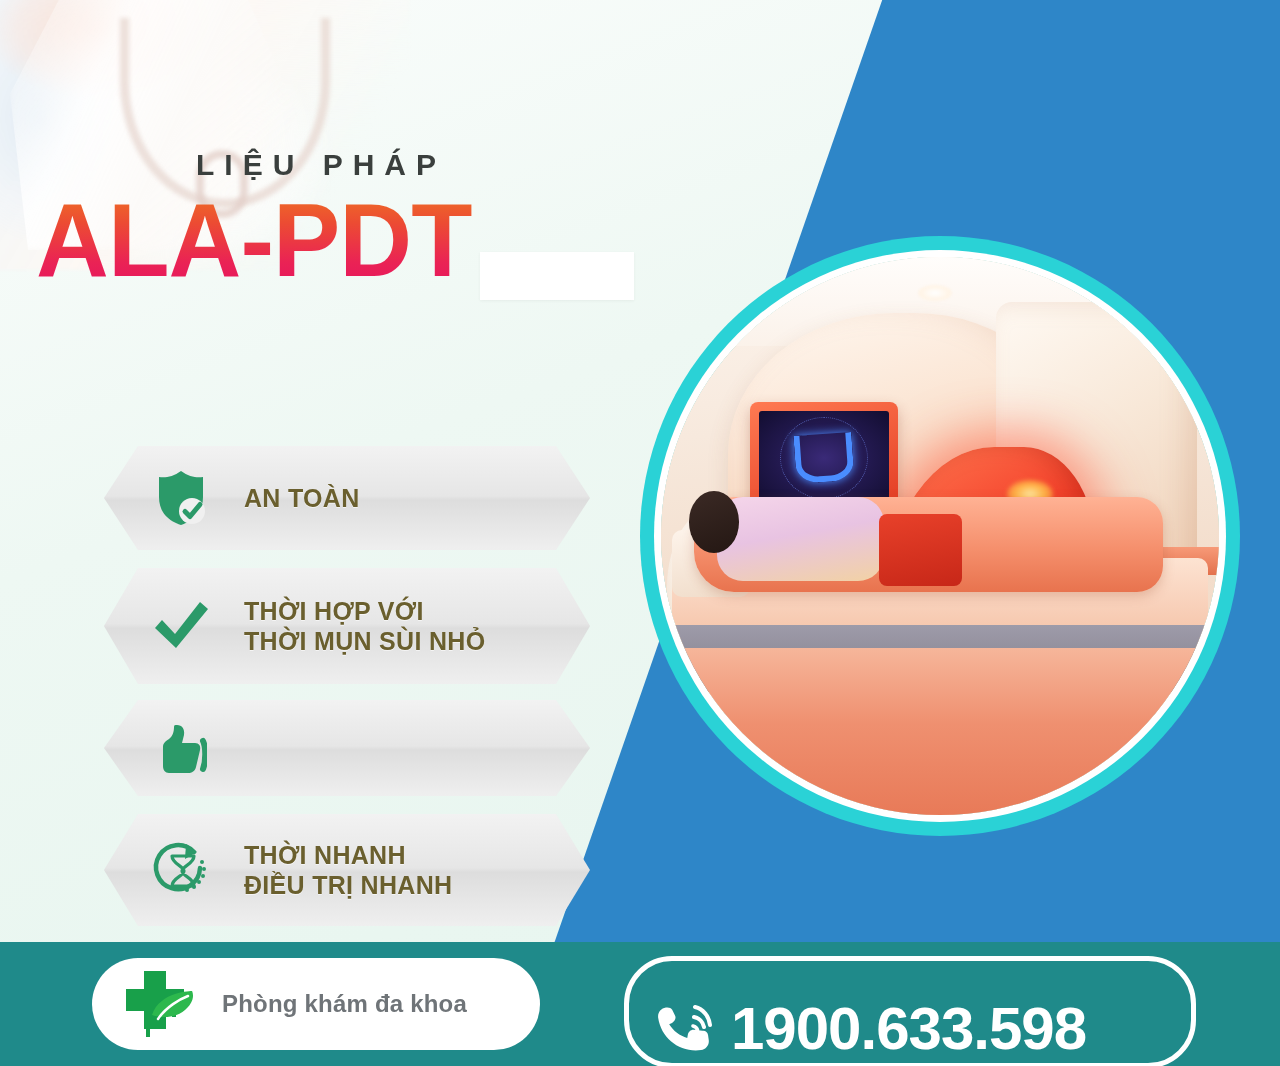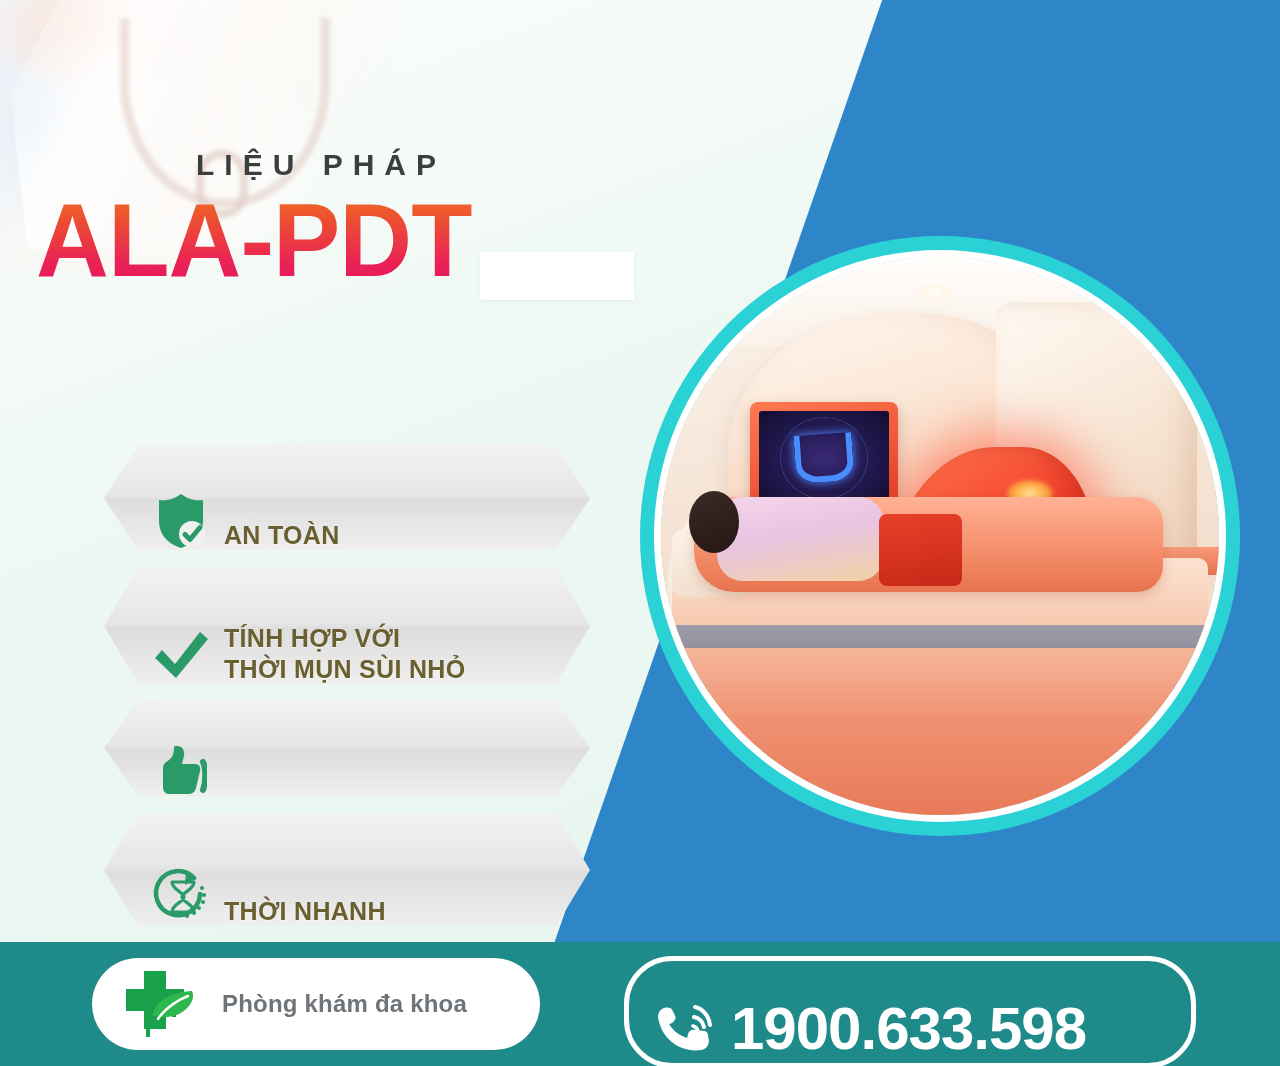--- a/index.html
+++ b/index.html
@@ -273,22 +273,23 @@
     box-shadow:0 1px 3px rgba(0,0,0,.05);
   }
 
   
   .badges { position:absolute; left:0; top:0; }
   .badge {
     position:absolute;
     width:486px;
     background:linear-gradient(180deg,#f2f2f2 0%,#e6e6e6 48%,#dddddd 52%,#efefef 100%);
     clip-path:polygon(7% 0%, 93% 0%, 100% 50%, 93% 100%, 7% 100%, 0% 50%);
-    display:flex; align-items:flex-end;
+    display:flex; align-items:center;
     filter:drop-shadow(2px 4px 5px rgba(90,100,95,.30));
+    gap:20px;
   }
   .badge-icon {
     width:86px; min-width:86px;
     display:flex; align-items:center; justify-content:center;
     margin-left:34px;
   }
   .badge-text {
     font-size:25px; font-weight:700;
     color:#6a5f2e;
     line-height:1.22;
@@ -401,21 +402,21 @@
       <div class="badge-text">AN TOÀN</div>
     </div>
 
     <div class="badge" id="badge-1">
       <div class="badge-icon">
         <svg width="62" height="56" viewBox="0 0 62 56" aria-hidden="true">
           <path d="M5 30 L12 22 L25 36 L50 4 L58 11 L26 50 Z" fill="#2b9a69"></path>
         </svg>
       </div>
       <div class="badge-text">
-        <span>TÍNH HỢP VỚI</span>
+        <span>THỜI HỢP VỚI</span>
       <br><span>THỜI MỤN SÙI NHỎ</span></div>
     </div>
 
     <div class="badge" id="badge-2">
       <div class="badge-icon">
         <svg width="52" height="54" viewBox="0 0 52 54" aria-hidden="true">
           <path d="M22 4 C27 4 30 8 29 14 L27 22 L40 22 C44 22 46 25 45 29 L41 46 C40 50 37 52 33 52 L14 52 C10 52 8 49 8 45 L8 26 C8 22 11 20 14 18 C18 15 19 10 19 6 C19 4 20 4 22 4 Z" fill="#2b9a69"></path>
           <path d="M48 20 C51 26 51 40 48 48" stroke="#2b9a69" stroke-width="6" fill="none" stroke-linecap="round"></path>
         </svg>
       </div>
@@ -432,21 +433,21 @@
             <circle cx="53" cy="36" r="2"></circle>
               <circle cx="49" cy="42" r="2"></circle>
             <circle cx="44" cy="47" r="2"></circle>
               <circle cx="37" cy="50" r="2"></circle>
           </g>
           <path d="M22 16 L44 16 M22 16 C22 24 34 26 34 31 C34 36 22 38 22 46 M44 16 C44 24 32 26 32 31 C32 36 44 38 44 46 M22 46 L44 46" stroke="#2b9a69" stroke-width="3.2" fill="none" stroke-linecap="round" stroke-linejoin="round"></path>
         </svg>
       </div>
       <div class="badge-text">
         <span>THỜI NHANH</span>
-      <br></div>
+      <br><span>ĐIỀU TRỊ NHANH</span></div>
     </div>
 
   </div>
 
   <div class="footer">
 
     <div class="clinic-pill">
       <div class="clinic-logo">
         <svg width="82" height="74" viewBox="0 0 82 74" aria-hidden="true">
           <path d="M26 4 H48 V22 H66 V44 H48 V62 H26 V44 H8 V22 H26 Z" fill="#18a04a"></path>

